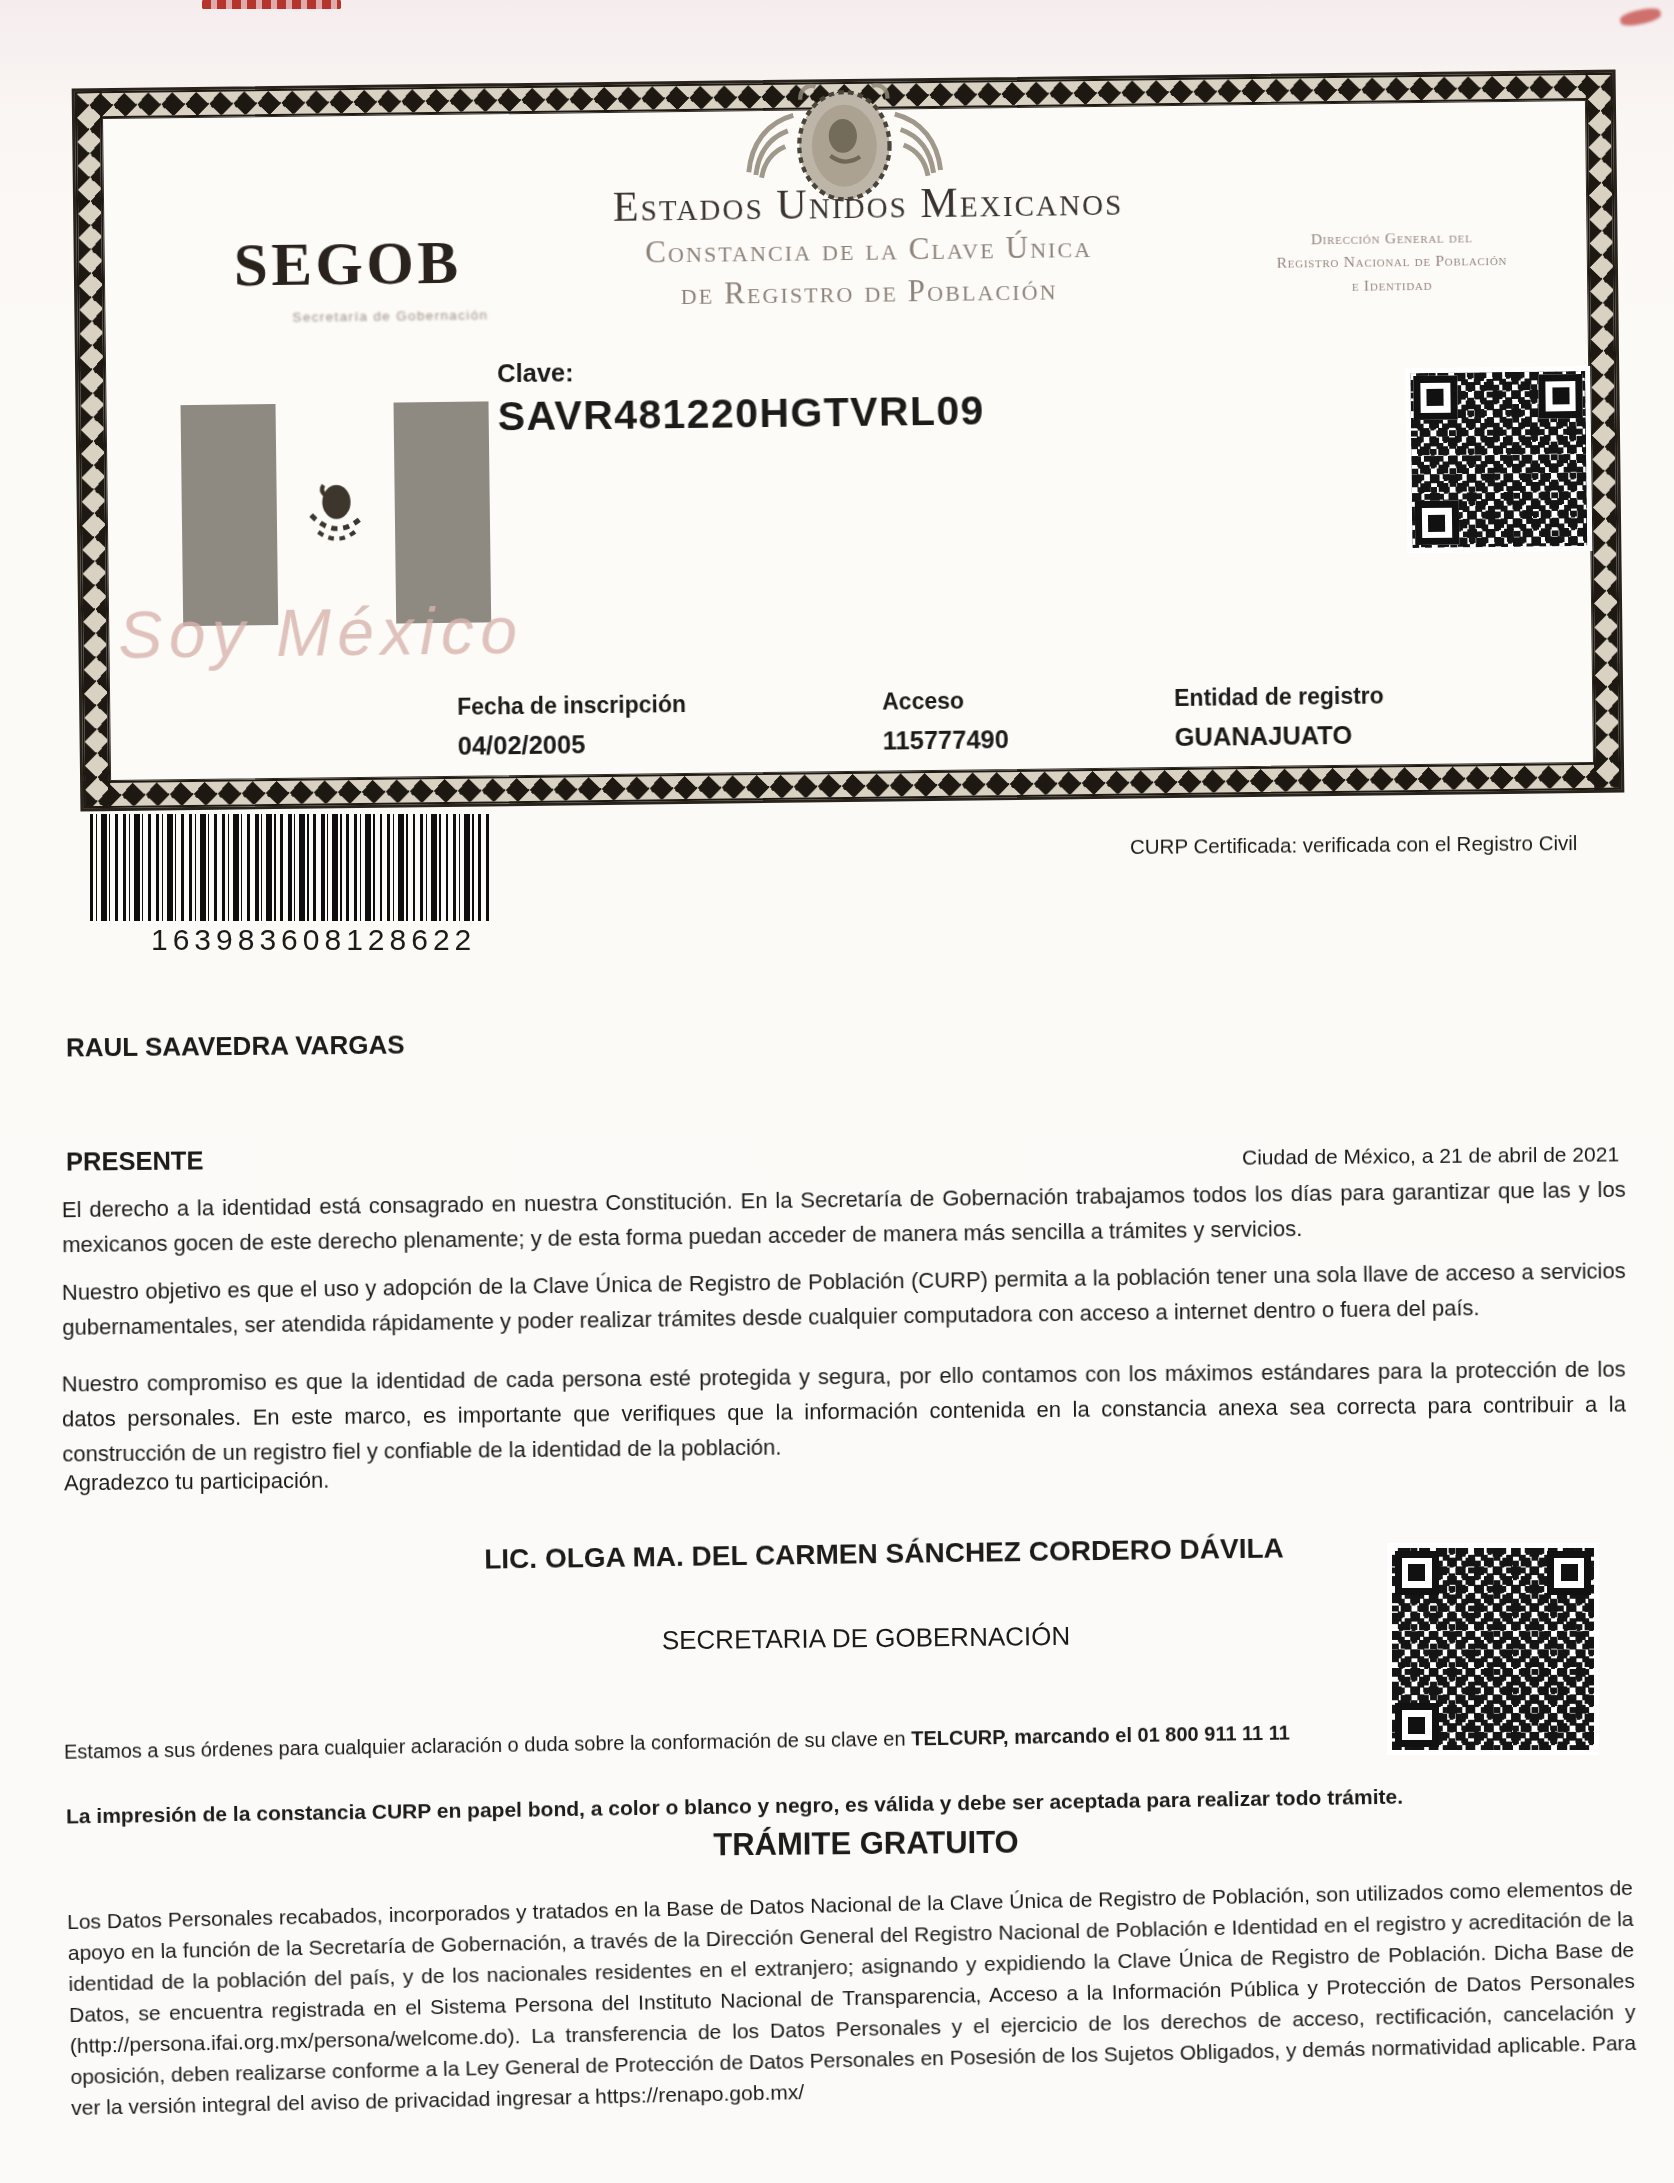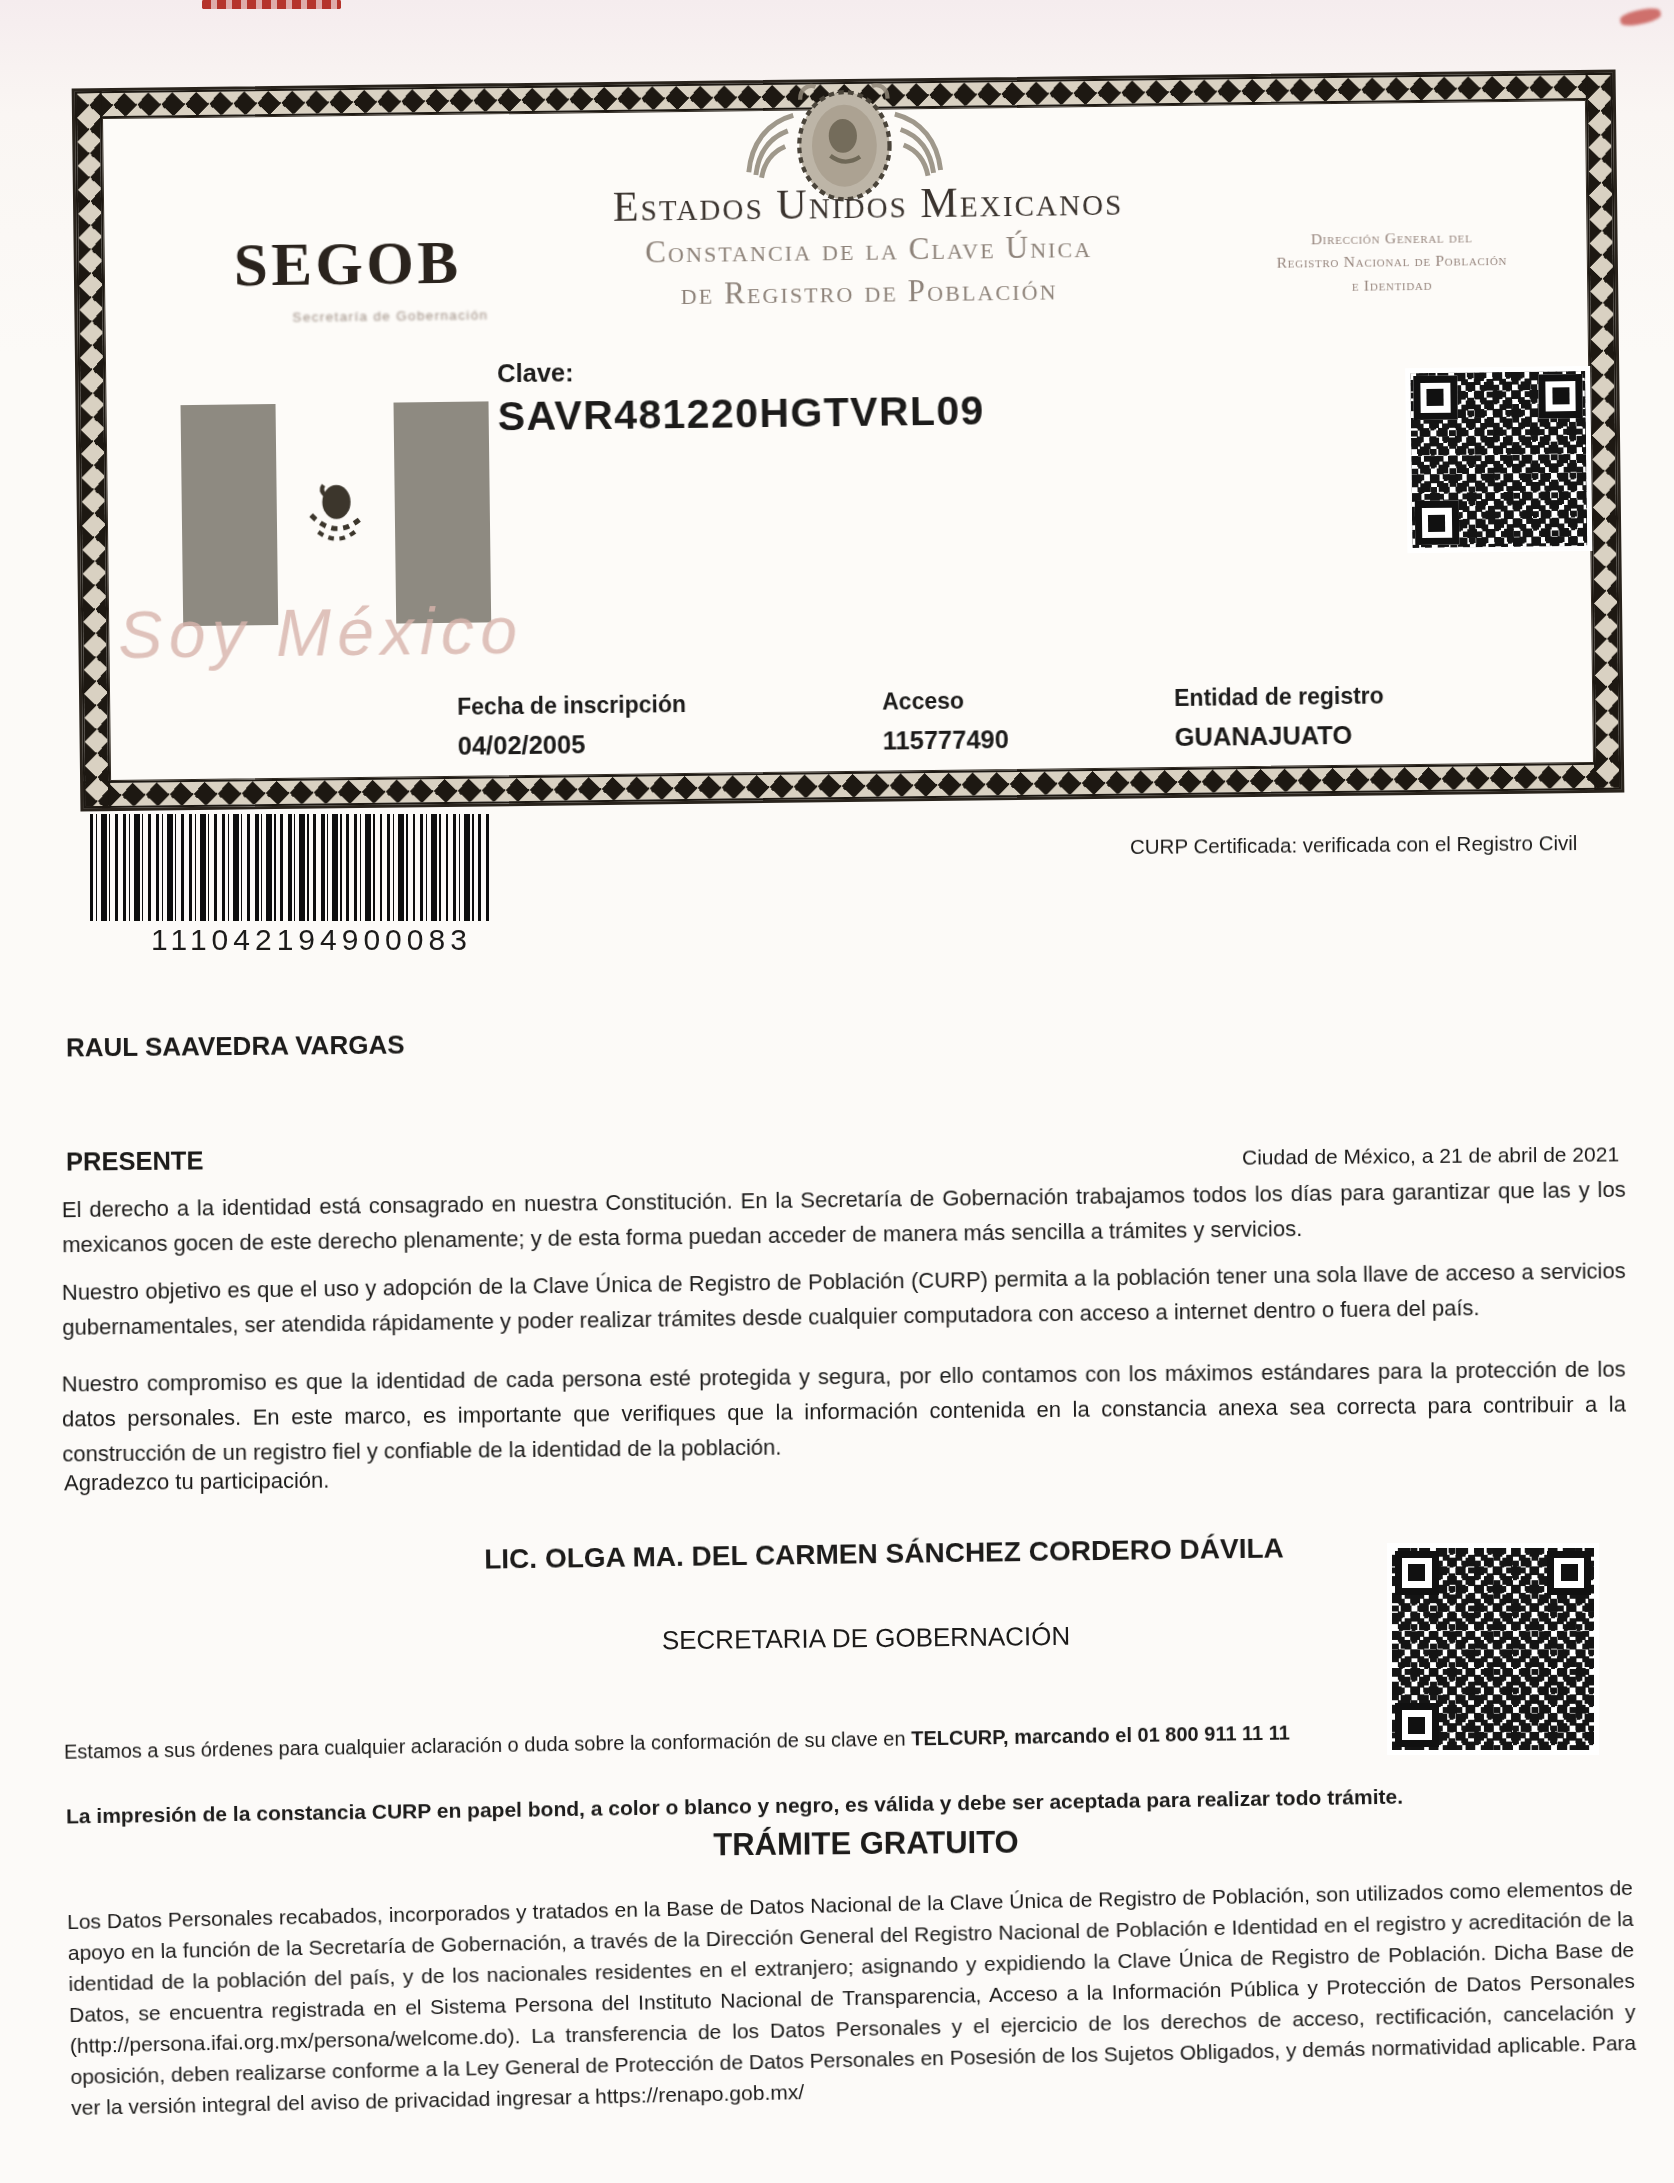--- a/index.html
+++ b/index.html
@@ -178,21 +178,21 @@
 
     <div class="row-lbl c1">Fecha de inscripción</div>
     <div class="row-lbl c2">Acceso</div>
     <div class="row-lbl c3">Entidad de registro</div>
     <div class="row-val c1">04/02/2005</div>
     <div class="row-val c2">115777490</div>
     <div class="row-val c3">GUANAJUATO</div>
   </div>
 
   <div class="barcode"></div>
-  <div class="barcode-num">111042194900083</div>
+  <div class="barcode-num">163983608128622</div>
   <div class="curp-cert">CURP Certificada: verificada con el Registro Civil</div>
 
   <div class="addressee letter-text">RAUL SAAVEDRA VARGAS</div>
   <div class="presente letter-text">PRESENTE</div>
   <div class="dateline letter-text">Ciudad de México, a 21 de abril de 2021</div>
 
   <div class="para p1 letter-text">El derecho a la identidad está consagrado en nuestra Constitución. En la Secretaría de Gobernación trabajamos todos los días para garantizar que las y los mexicanos gocen de este derecho plenamente; y de esta forma puedan acceder de manera más sencilla a trámites y servicios.</div>
   <div class="para p2 letter-text">Nuestro objetivo es que el uso y adopción de la Clave Única de Registro de Población (CURP) permita a la población tener una sola llave de acceso a servicios gubernamentales, ser atendida rápidamente y poder realizar trámites desde cualquier computadora con acceso a internet dentro o fuera del país.</div>
   <div class="para p3 letter-text">Nuestro compromiso es que la identidad de cada persona esté protegida y segura, por ello contamos con los máximos estándares para la protección de los datos personales. En este marco, es importante que verifiques que la información contenida en la constancia anexa sea correcta para contribuir a la construcción de un registro fiel y confiable de la identidad de la población.</div>
   <div class="thanks letter-text">Agradezco tu participación.</div>

